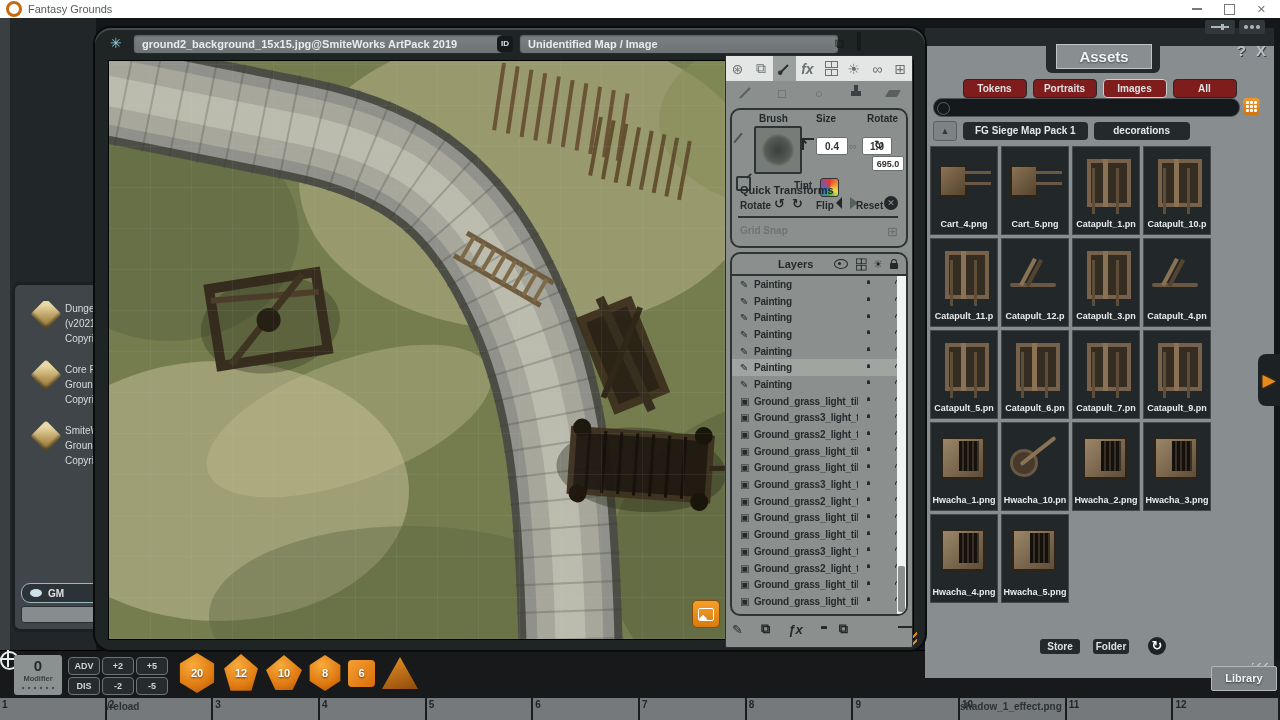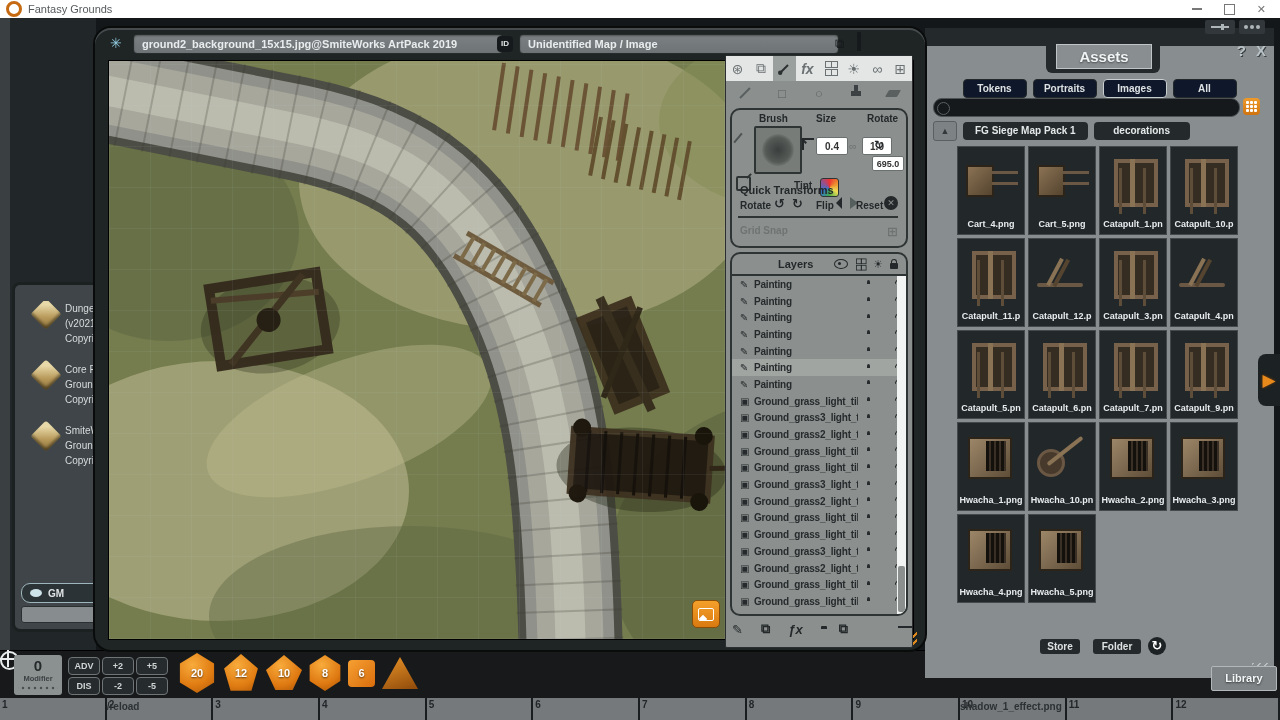--- a/index.html
+++ b/index.html
@@ -140,38 +140,38 @@
 
   
   .assets-panel{position:absolute;left:925px;top:10px;width:349px;height:650px;background:#888d8f;z-index:4;}
   .assets-header{position:absolute;left:0;top:0;width:100%;height:18px;background:#24292b;}
   .assets-title-box{position:absolute;left:121px;top:10px;width:114px;height:35px;background:#24292b;border-radius:6px;}
   .assets-title-inner{position:absolute;left:10px;top:6px;width:94px;height:23px;background:#898e90;border:1px solid #bfc4c5;
       font-size:15px;font-weight:bold;color:#f0f4f5;text-align:center;line-height:23px;text-shadow:0 1px 2px rgba(0,0,0,.5);}
   .panel-help{position:absolute;right:28px;top:14px;font-size:15px;font-weight:bold;color:#b9c3c7;text-shadow:1px 1px 0 #3a3f41;}
   .panel-close{position:absolute;right:8px;top:14px;font-size:15px;font-weight:bold;color:#b9c3c7;text-shadow:1px 1px 0 #3a3f41;}
   .tabs-row{position:absolute;left:0;top:51px;width:100%;display:flex;justify-content:center;gap:6px;}
-  .tab-chip{height:17px;min-width:46px;padding:0 8px;background:#0f172a;border:1px solid #24292b;border-radius:4px;
+  .tab-chip{height:17px;min-width:46px;padding:0 8px;background:#7f1d1d;border:1px solid #24292b;border-radius:4px;
       font-size:10px;font-weight:bold;color:#dde1e2;text-align:center;line-height:17px;}
   .tab-chip.active{border:1px solid #c8cdce;}
   .search-row{position:absolute;left:8px;top:70px;width:333px;height:18px;}
   .search-bar{position:absolute;left:0;top:0;width:305px;height:17px;background:#15191b;border:1px solid #4d5355;border-radius:9px;}
   .search-circ{position:absolute;left:3px;top:3px;width:11px;height:11px;border:1.5px solid #5a6062;border-radius:50%;}
   .grid-btn{position:absolute;right:6px;top:0;width:17px;height:17px;border-radius:4px;background:linear-gradient(#f09a2a,#cf7410);
       display:flex;align-items:center;justify-content:center;}
   .grid-dots{display:inline-grid;grid-template-columns:3px 3px 3px;gap:1px;}
   .grid-dots i{width:3px;height:3px;background:#fff;border-radius:1px;display:block;}
   .crumb-row{position:absolute;left:8px;top:93px;width:333px;height:20px;display:flex;gap:6px;align-items:center;}
   .crumb-up{width:22px;height:18px;background:#7d8284;border:1px solid #5a5f61;border-radius:3px;color:#33383a;
       font-size:9px;text-align:center;line-height:18px;}
   .crumb-chip{height:18px;padding:0 12px;background:#24292b;border-radius:4px;font-size:10px;font-weight:bold;
       color:#e4e8e9;line-height:18px;}
   .crumb-chip:nth-child(3){min-width:72px;text-align:center;}
   .asset-grid{position:absolute;left:5px;top:118px;width:288px;display:grid;
-      grid-template-columns:repeat(4,68px);grid-auto-rows:89px;gap:3px;margin-left:27px;}
+      grid-template-columns:repeat(4,68px);grid-auto-rows:89px;gap:3px;}
   .tile{background:#22272a;border:1px solid #44494b;display:flex;flex-direction:column;overflow:hidden;}
   .tile-art{flex:1;position:relative;}
   .tile-label{font-size:9px;font-weight:bold;color:#e8ecee;text-align:center;padding-bottom:5px;white-space:nowrap;overflow:hidden;}
   
   .tile-art.cart::before{content:"";position:absolute;left:8px;top:18px;width:24px;height:28px;
       background:linear-gradient(135deg,#8a7254,#55442f);border:2px solid #2c2418;}
   .tile-art.cart::after{content:"";position:absolute;left:34px;top:24px;width:26px;height:14px;
       background:linear-gradient(#6b5844 0 3px,transparent 3px 11px,#6b5844 11px 14px);}
   .tile-art.frame::before{content:"";position:absolute;left:14px;top:12px;width:36px;height:40px;
       background:#352d22;border:4px solid #77614a;}
@@ -184,21 +184,21 @@
   .tile-art.hwacha::after{content:"";position:absolute;left:28px;top:18px;width:20px;height:30px;background:
       repeating-linear-gradient(90deg,#14100c 0 3px,#3a3025 3px 5px);}
   .tile-art.shield::before{content:"";position:absolute;left:8px;top:26px;width:22px;height:22px;border-radius:50%;
       background:#473a2c;border:3px solid #6b5844;}
   .tile-art.shield::after{content:"";position:absolute;left:14px;top:26px;width:44px;height:4px;background:#8a7254;
       transform:rotate(-38deg);border-radius:2px;}
   .assets-bottom{position:absolute;left:0;top:608px;width:100%;height:24px;}
   .ab-chip{position:absolute;height:15px;background:#24292b;border-radius:3px;font-size:10px;font-weight:bold;
       color:#dde1e2;text-align:center;line-height:15px;}
   .store-chip{left:115px;top:3px;width:40px;}
-  .folder-chip{left:168px;top:3px;width:48px;}
+  .folder-chip{left:168px;top:3px;width:36px;}
   .refresh-btn{position:absolute;left:223px;top:1px;width:18px;height:18px;border-radius:50%;background:#1d2224;
       color:#fff;font-size:13px;font-weight:bold;text-align:center;line-height:18px;}
   .panel-resize{position:absolute;right:4px;bottom:2px;width:18px;height:13px;
       background:repeating-linear-gradient(135deg,#b9bec0 0 2px,transparent 2px 5px);}
 
   
   .tr-btn{position:absolute;top:2px;height:14px;background:#31373a;border-radius:2px;z-index:6;display:flex;align-items:center;justify-content:center;}
   .tr-slider{left:1205px;width:30px;}
   .tr-slider i{display:block;width:18px;height:2px;background:#aeb6b9;position:relative;}
   .tr-slider i::after{content:"";position:absolute;left:10px;top:-2px;width:3px;height:6px;background:#aeb6b9;}

